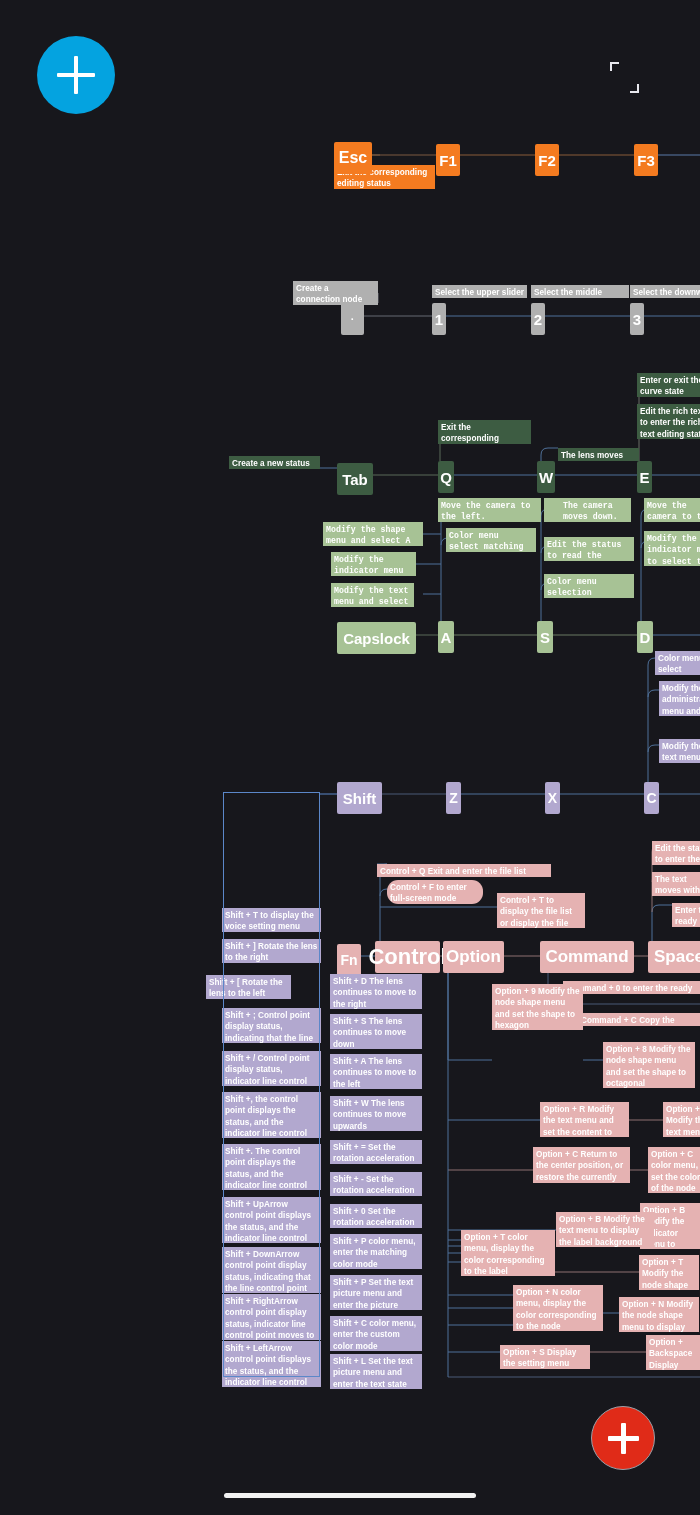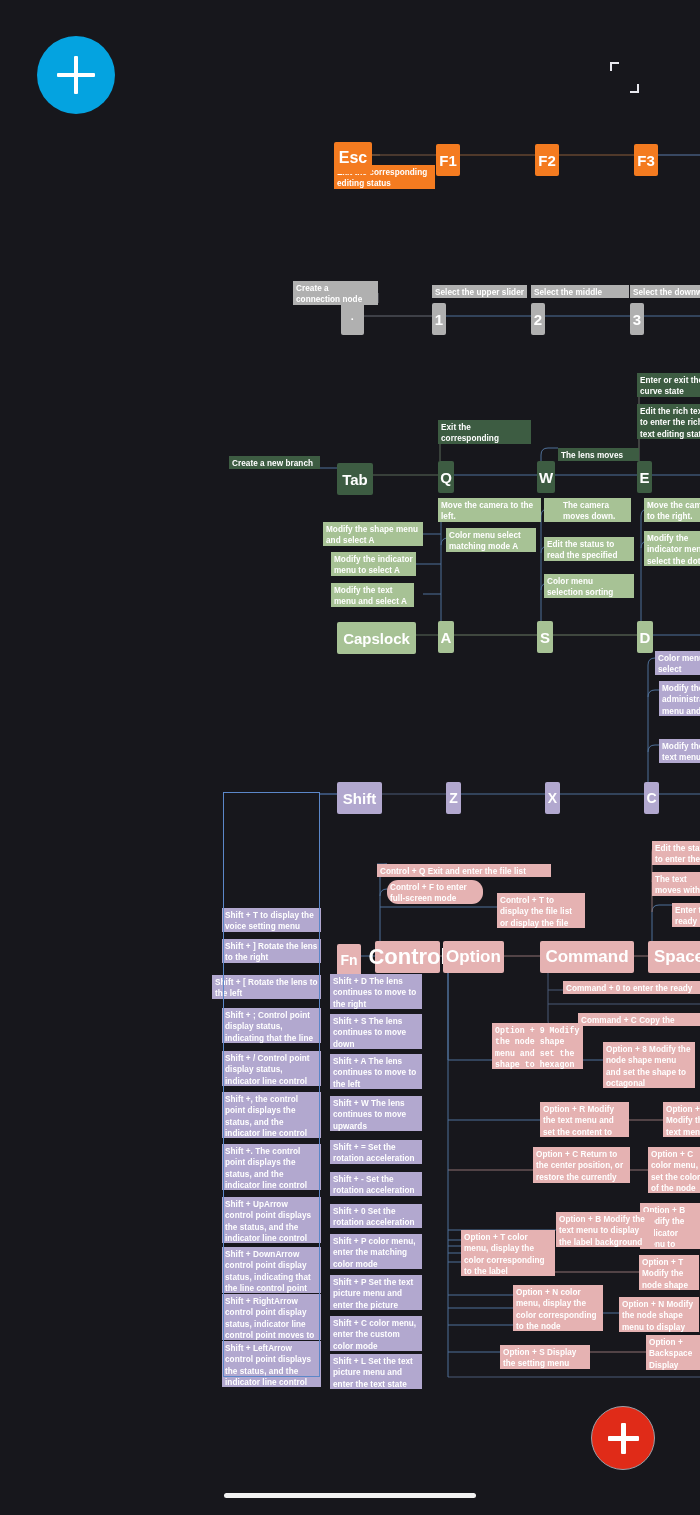--- a/index.html
+++ b/index.html
@@ -40,21 +40,21 @@
     text-align: center;
   }
 
   
   .orange      { background:#f47b20; }
   .orange-key  { background:#f47b20; }
   .grey        { background:#b0b0b0; color:#ffffff; }
   .grey-key    { background:#b0b0b0; }
   .green-dark  { background:#3d5c42; }
   .green-dark-key { background:#3d5c42; }
-  .green-light { background:#a7c295; color:#ffffff; }
+  .green-light { background:#a7c295; color:#ffffff;font-family:Liberation Mono, monospace; }
   .green-light-key { background:#a7c295; }
   .violet      { background:#b2a8cf; color:#ffffff; }
   .violet-key  { background:#b2a8cf; }
   .salmon      { background:#e5b2b2; color:#ffffff; }
   .salmon-key  { background:#e5b2b2; }
 
   
   .fab {
     position:absolute; border-radius:50%;
     display:flex; align-items:center; justify-content:center;
@@ -204,21 +204,21 @@
       </div>
       <div class="key grey-key" style="left: 432px; top: 303px; width: 14px; height: 26px; font-size: 15px;">
         <span>1</span>
       </div>
       <div class="key grey-key" style="left: 531px; top: 303px; width: 14px; height: 26px; font-size: 15px;">
         <span>2</span>
       </div>
       <div class="key grey-key" style="left: 630px; top: 303px; width: 14px; height: 26px; font-size: 15px;">
         <span>3</span>
       </div>
-      <div class="node green-dark" style="left: 229px; top: 456px; width: 91px; height: 13px;"><span>Create a new branch</span></div>
+      <div class="node green-dark" style="left: 229px; top: 456px; width: 91px; height: 13px;"><span>Create a new status</span></div>
       <div class="node green-dark" style="left: 438px; top: 420px; width: 93px; height: 24px;"><span>Exit the corresponding editing status</span></div>
       <div class="node green-dark" style="left: 558px; top: 448px; width: 81px; height: 13px;"><span>The lens moves up.</span></div>
       <div class="node green-dark" style="left: 637px; top: 373px; width: 80px; height: 24px;"><span>Enter or exit the curve state</span></div>
       <div class="node green-dark" style="left: 637px; top: 404px; width: 80px; height: 35px;"><span>Edit the rich text to enter the rich text editing state</span></div>
       <div class="key green-dark-key" style="left: 337px; top: 463px; width: 36px; height: 25px; font-size: 15px;">
         <span>Tab</span>
       </div>
       <div class="key green-dark-key" style="left: 438px; top: 461px; width: 16px; height: 27px; font-size: 15px;">
         <span>Q</span>
       </div>
@@ -283,41 +283,41 @@
         <span>Option</span>
       </div>
       <div class="key salmon-key" style="left: 540px; top: 941px; width: 94px; height: 27px; font-size: 17px;">
         <span>Command</span>
       </div>
       <div class="key salmon-key" style="left: 648px; top: 941px; width: 62px; height: 27px; font-size: 17px;">
         <span>Space</span>
       </div>
       <div class="node violet" style="left: 222px; top: 908px; width: 99px; height: 24px;"><span>Shift + T to display the voice setting menu</span></div>
       <div class="node violet" style="left: 222px; top: 939px; width: 99px; height: 24px;"><span>Shift + ] Rotate the lens to the right</span></div>
-      <div class="node violet" style="left: 212px; top: 975px; width: 109px; height: 24px;"><span>Shift + [ Rotate the lens to the left</span></div>
+      <div class="node violet" style="left: 206px; top: 975px; width: 85px; height: 24px;"><span>Shift + [ Rotate the lens to the left</span></div>
       <div class="node violet" style="left: 222px; top: 1008px; width: 99px; height: 35px;"><span>Shift + ; Control point display status, indicating that the line control point moves up</span></div>
       <div class="node violet" style="left: 222px; top: 1051px; width: 99px; height: 35px;"><span>Shift + / Control point display status, indicator line control point moves down</span></div>
       <div class="node violet" style="left: 222px; top: 1092px; width: 99px; height: 46px;"><span>Shift +, the control point displays the status, and the indicator line control point moves to the left.</span></div>
       <div class="node violet" style="left: 222px; top: 1144px; width: 99px; height: 46px;"><span>Shift +. The control point displays the status, and the indicator line control point moves to the right.</span></div>
       <div class="node violet" style="left: 222px; top: 1197px; width: 99px; height: 46px;"><span>Shift + UpArrow control point displays the status, and the indicator line control point moves up.</span></div>
       <div class="node violet" style="left: 222px; top: 1247px; width: 99px; height: 46px;"><span>Shift + DownArrow control point display status, indicating that the line control point moves down</span></div>
       <div class="node violet" style="left: 222px; top: 1294px; width: 99px; height: 46px;"><span>Shift + RightArrow control point display status, indicator line control point moves to the right</span></div>
       <div class="node violet" style="left: 222px; top: 1341px; width: 99px; height: 46px;"><span>Shift + LeftArrow control point displays the status, and the indicator line control point moves to the left.</span></div>
       <div class="node violet" style="left: 330px; top: 974px; width: 92px; height: 35px;"><span>Shift + D The lens continues to move to the right</span></div>
       <div class="node violet" style="left: 330px; top: 1014px; width: 92px; height: 35px;"><span>Shift + S The lens continues to move down</span></div>
       <div class="node violet" style="left: 330px; top: 1054px; width: 92px; height: 35px;"><span>Shift + A The lens continues to move to the left</span></div>
       <div class="node violet" style="left: 330px; top: 1096px; width: 92px; height: 35px;"><span>Shift + W The lens continues to move upwards</span></div>
       <div class="node violet" style="left: 330px; top: 1140px; width: 92px; height: 24px;"><span>Shift + = Set the rotation acceleration to increase</span></div>
       <div class="node violet" style="left: 330px; top: 1172px; width: 92px; height: 24px;"><span>Shift + - Set the rotation acceleration to decrease</span></div>
       <div class="node violet" style="left: 330px; top: 1204px; width: 92px; height: 24px;"><span>Shift + 0 Set the rotation acceleration to 0</span></div>
       <div class="node violet" style="left: 330px; top: 1234px; width: 92px; height: 35px;"><span>Shift + P color menu, enter the matching color mode</span></div>
       <div class="node violet" style="left: 330px; top: 1275px; width: 92px; height: 35px;"><span>Shift + P Set the text picture menu and enter the picture state</span></div>
       <div class="node violet" style="left: 330px; top: 1316px; width: 92px; height: 35px;"><span>Shift + C color menu, enter the custom color mode</span></div>
       <div class="node violet" style="left: 330px; top: 1354px; width: 92px; height: 35px;"><span>Shift + L Set the text picture menu and enter the text state</span></div>
-      <div class="node salmon" style="left: 492px; top: 1023px; width: 91px; height: 46px; font-family: Liberation Mono, monospace;"><span>Option + 9 Modify the node shape menu and set the shape to hexagon</span></div>
+      <div class="node salmon" style="left: 492px; top: 984px; width: 91px; height: 46px;"><span>Option + 9 Modify the node shape menu and set the shape to hexagon</span></div>
       <div class="node salmon" style="left: 603px; top: 1042px; width: 92px; height: 46px;"><span>Option + 8 Modify the node shape menu and set the shape to octagonal</span></div>
       <div class="node salmon" style="left: 540px; top: 1102px; width: 89px; height: 35px;"><span>Option + R Modify the text menu and set the content to rich text</span></div>
       <div class="node salmon" style="left: 663px; top: 1102px; width: 60px; height: 35px;"><span>Option + R Modify the text menu and set the content to plain text</span></div>
       <div class="node salmon" style="left: 533px; top: 1147px; width: 97px; height: 36px;"><span>Option + C Return to the center position, or restore the currently selected node</span></div>
       <div class="node salmon" style="left: 648px; top: 1147px; width: 60px; height: 46px;"><span>Option + C color menu, set the color of the node or label background to the center</span></div>
       <div class="node salmon" style="left: 640px; top: 1203px; width: 60px; height: 46px;"><span>Option + B Modify the indicator menu to display the label background</span></div>
       <div class="node salmon" style="left: 556px; top: 1212px; width: 98px; height: 35px;"><span>Option + B Modify the text menu to display the label background</span></div>
       <div class="node salmon" style="left: 461px; top: 1230px; width: 94px; height: 46px;"><span>Option + T color menu, display the color corresponding to the label</span></div>
       <div class="node salmon" style="left: 639px; top: 1255px; width: 60px; height: 35px;"><span>Option + T Modify the node shape menu to display the label</span></div>
       <div class="node salmon" style="left: 513px; top: 1285px; width: 90px; height: 46px;"><span>Option + N color menu, display the color corresponding to the node</span></div>

